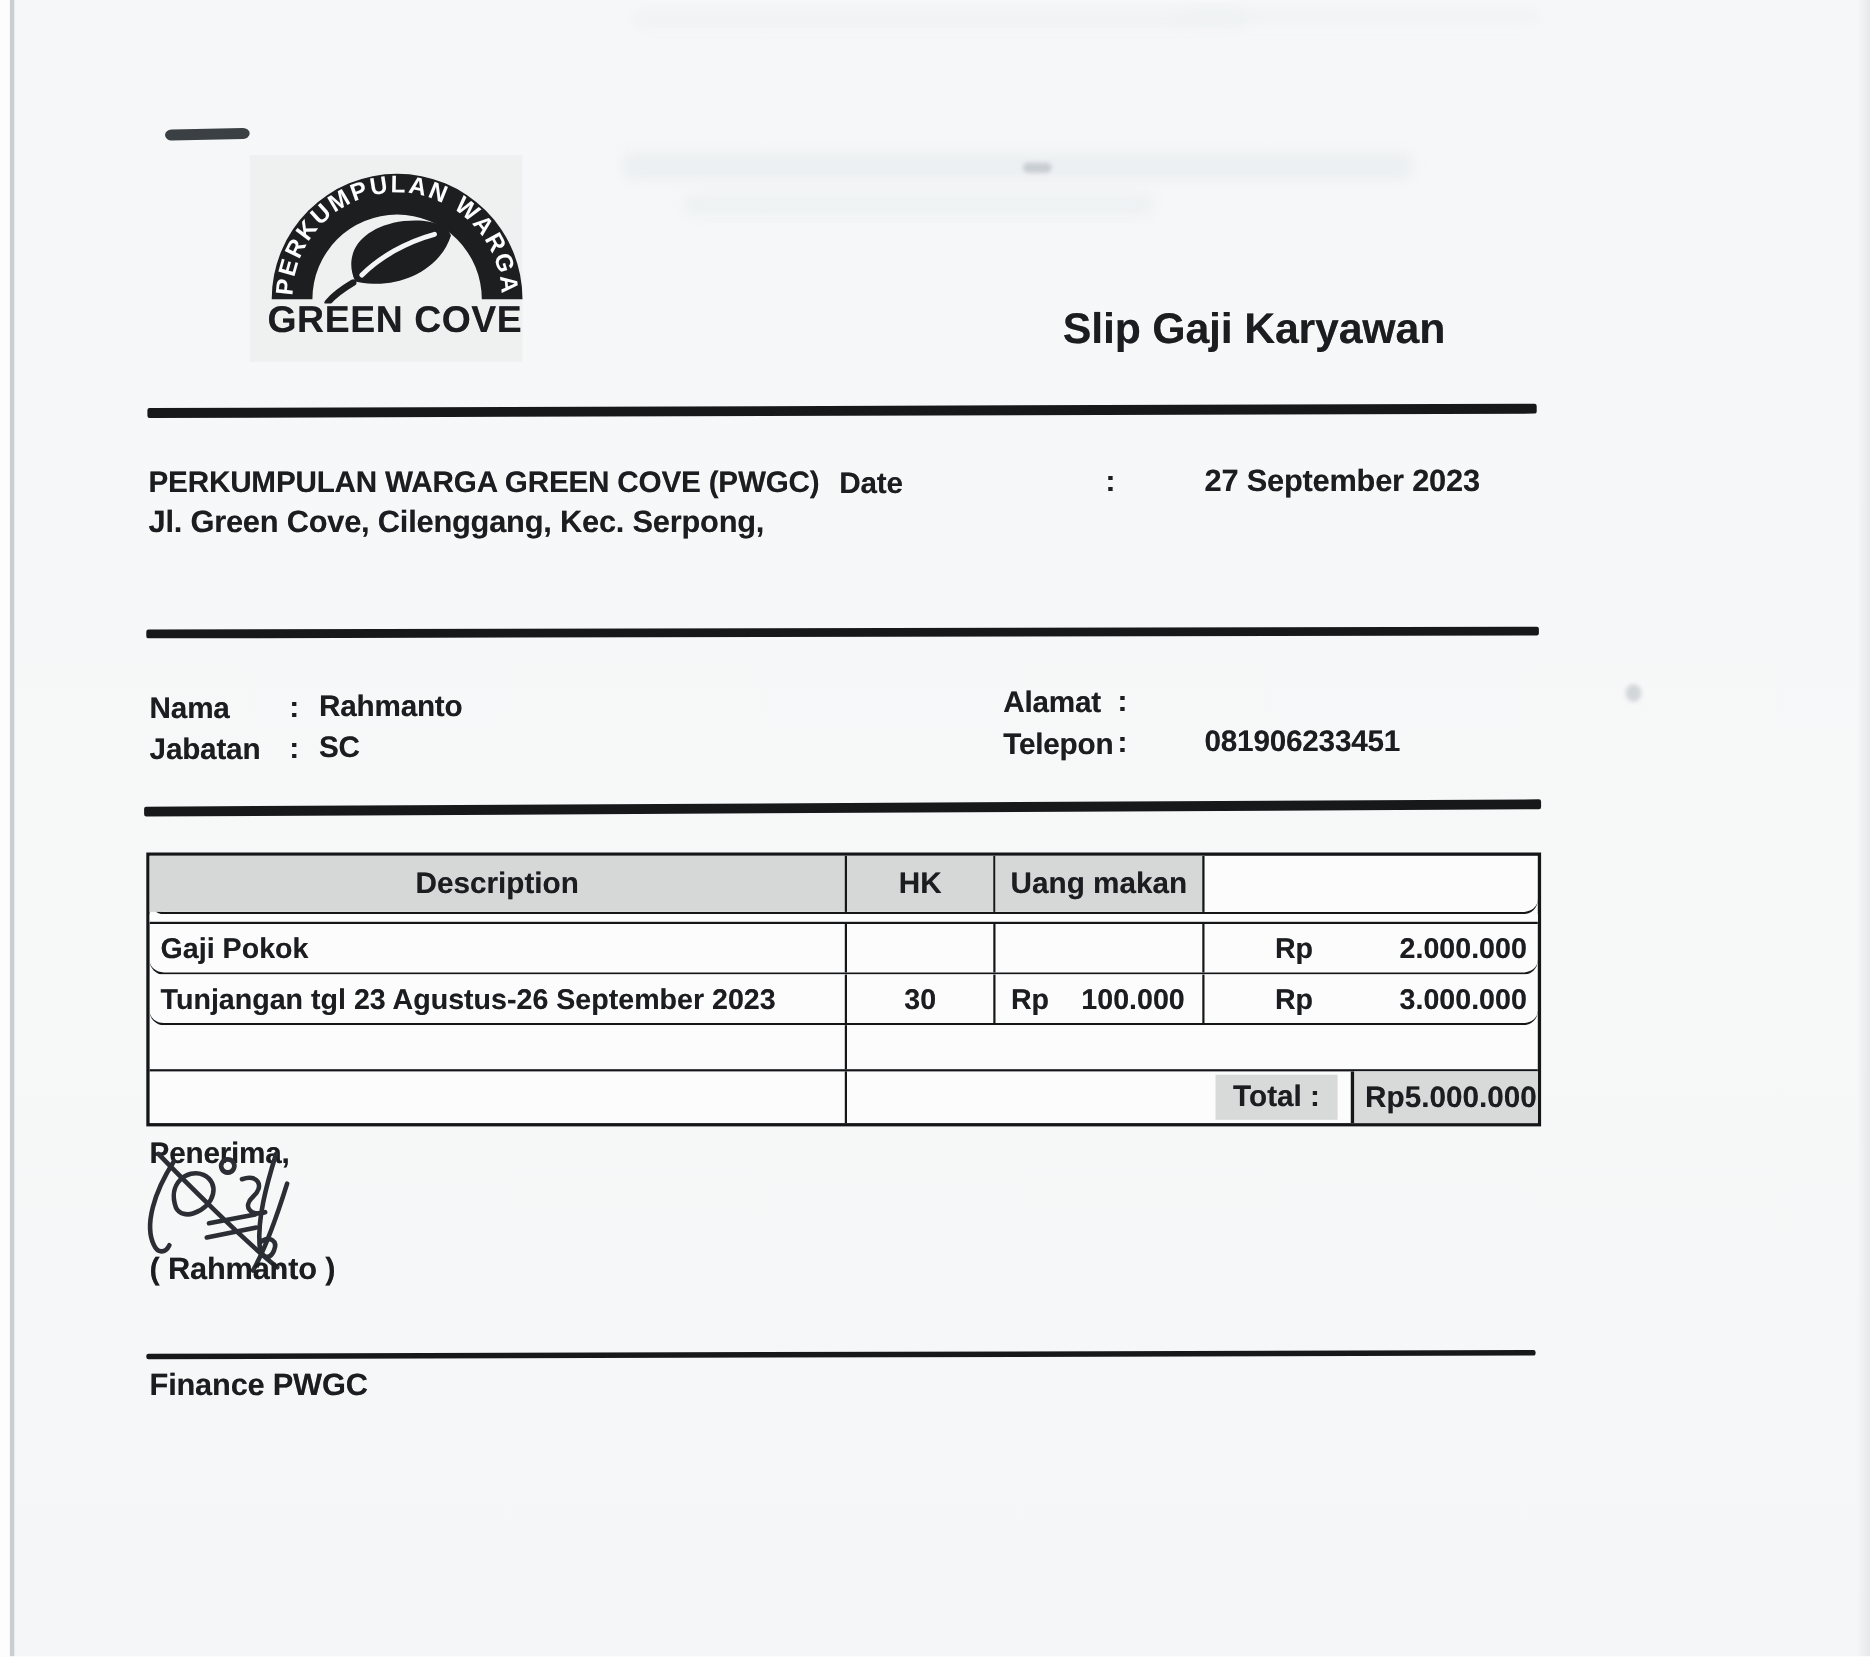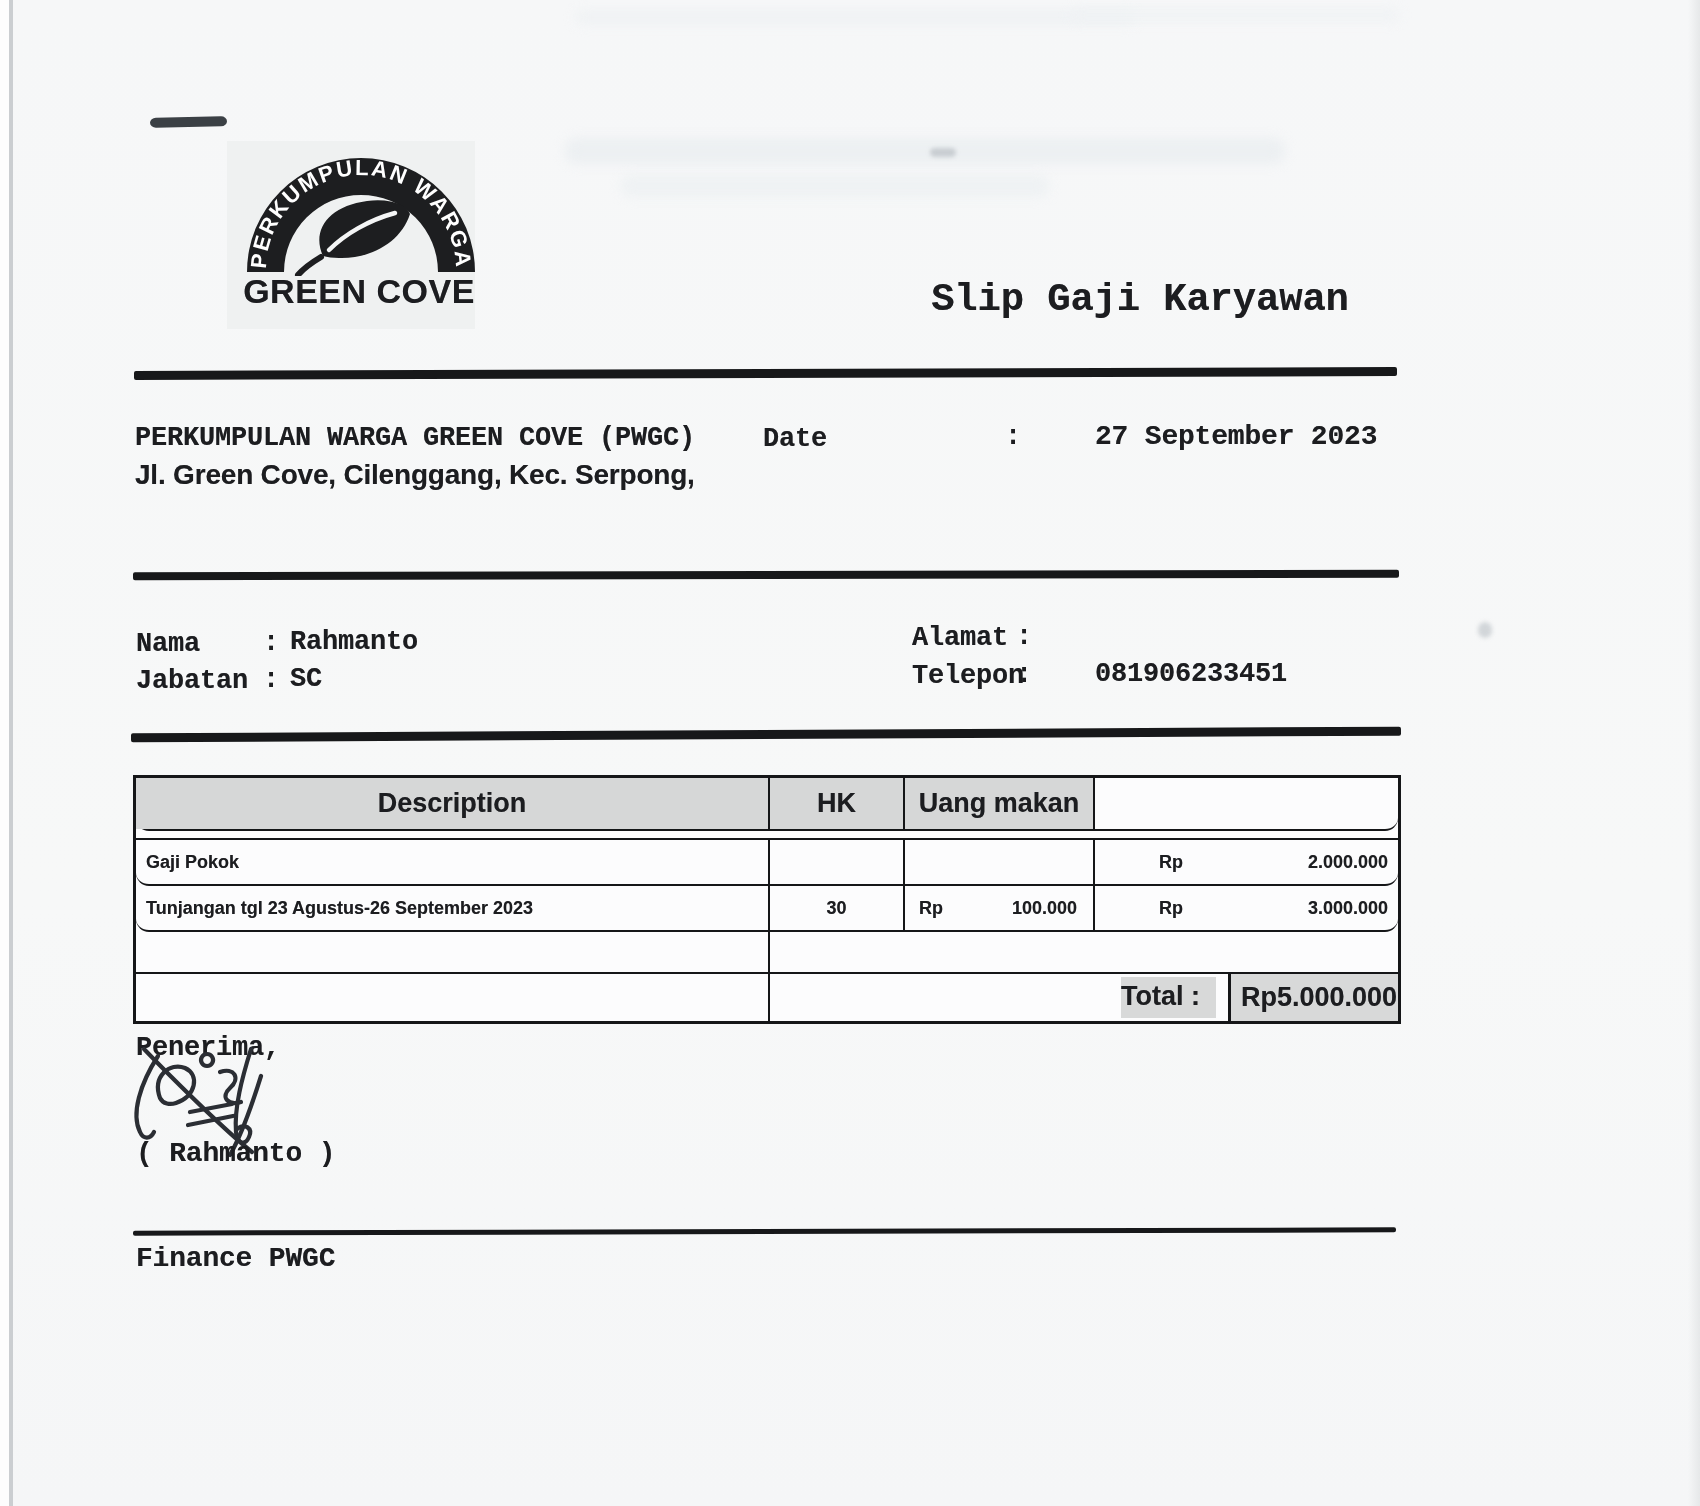--- a/index.html
+++ b/index.html
@@ -2,58 +2,58 @@
 <html><head>
 <meta charset="utf-8">
 <style>
   html,body{margin:0;padding:0;background:#ffffff;}
   .sheet{
     position:relative;width:1700px;height:1506px;overflow:hidden;
     background:linear-gradient(180deg,#f6f7f8 0%,#f7f8f8 60%,#f5f6f7 100%);
     font-family:"Liberation Sans",sans-serif;color:#1c1d20;
   }
   .txt{position:absolute;white-space:nowrap;text-shadow:0 0 .6px rgba(25,26,30,.5);letter-spacing:-.2px;}
-  .b{font-weight:bold;font-family:Liberation Mono, monospace;}
+  .b{font-weight:bold;}
   .sb{font-weight:600;}
   
   .edge-left-white{position:absolute;left:0;top:0;width:9px;height:100%;background:#fdfdfd;}
   .edge-left-line{position:absolute;left:9px;top:0;width:4px;height:100%;background:#c3c7ca;opacity:.85;}
   .edge-right-shade{position:absolute;right:0;top:0;width:12px;height:100%;background:linear-gradient(to left,#e6e8e9,rgba(230,232,233,0));}
   .smudge{position:absolute;filter:blur(6px);border-radius:10px;}
   .corner-dash{position:absolute;left:150px;top:117px;width:77px;height:10px;background:#3b4045;border-radius:6px/5px;transform:rotate(-1.2deg);}
   
   .hbar{position:absolute;background:#17181a;border-radius:2px;}
   
   .logo-bg{position:absolute;left:227px;top:141px;width:248px;height:188px;background:#eff1f1;}
   .logo-arc{position:absolute;left:241px;top:156px;width:240px;height:120px;}
   .logo-line1{position:absolute;left:231px;top:272px;width:256px;text-align:center;font-weight:bold;font-size:34px;letter-spacing:.5px;}
   .logo-line2{position:absolute;left:222px;top:303px;width:250px;text-align:center;font-weight:bold;font-size:39px;letter-spacing:2px;}
   
   .paytable{position:absolute;left:133px;top:775px;width:1268px;border:3px solid #151618;background:#fcfcfd;box-sizing:border-box;}
   .trow{display:grid;box-sizing:border-box;}
   .cols4{grid-template-columns:634px 135px 190px 1fr;border-radius:13px;}
   .cols2{grid-template-columns:634px 1fr;}
-  .cell{display:flex;align-items:center;box-sizing:border-box;font-size:18px;font-weight:600;text-shadow:0 0 .6px rgba(25,26,30,.5);}
+  .cell{display:flex;align-items:center;box-sizing:border-box;font-size:26px;font-weight:600;text-shadow:0 0 .6px rgba(25,26,30,.5);}
   .vline{border-right:2.5px solid #151618;}
   .thead{height:53px;border-bottom:2.5px solid #151618;}
   .thead .cell{background:#d6d7d7;justify-content:center;font-weight:bold;font-size:27px;}
   .tspacer{height:7px;border-bottom:2.5px solid #151618;background:#fdfdfd;}
   .tdata{height:46px;border-bottom:2.5px solid #151618;}
   .tempty{height:42px;border-bottom:2.5px solid #151618;}
   .ttotal{height:47px;}
   .desc-cell{padding-left:10px;justify-content:flex-start;}
   .hk-cell{justify-content:center;}
   .uang-cell{justify-content:flex-start;}
   .uang-rp{margin-left:14px;}
   .uang-val{margin-left:auto;margin-right:16px;}
   .amt-cell{justify-content:flex-start;}
   .amt-rp{margin-left:64px;}
   .amt-val{margin-left:auto;margin-right:10px;}
   .total-right{display:flex;align-items:stretch;justify-content:flex-end;}
-  .total-chip{align-self:center;background:#d8d9d9;padding:4px 16px 6px 0;margin-right:12px;font-size:27px;font-weight:600;text-shadow:0 0 .6px rgba(25,26,30,.5);}
+  .total-chip{align-self:center;background:#d8d9d9;padding:4px 16px 6px 16px;margin-right:12px;font-size:27px;font-weight:600;text-shadow:0 0 .6px rgba(25,26,30,.5);}
   .total-box{width:170px;background:#d8d9d9;border-left:3px solid #151618;display:flex;align-items:center;box-sizing:border-box;font-size:27px;font-weight:600;text-shadow:0 0 .6px rgba(25,26,30,.5);}
   .total-rp{margin-left:10px;}
   .total-val{margin-left:auto;margin-right:8px;}
   .sig-svg{position:absolute;left:130px;top:1046px;width:175px;height:112px;}
 </style>
 </head>
 <body>
 
 <div class="sheet">
 

